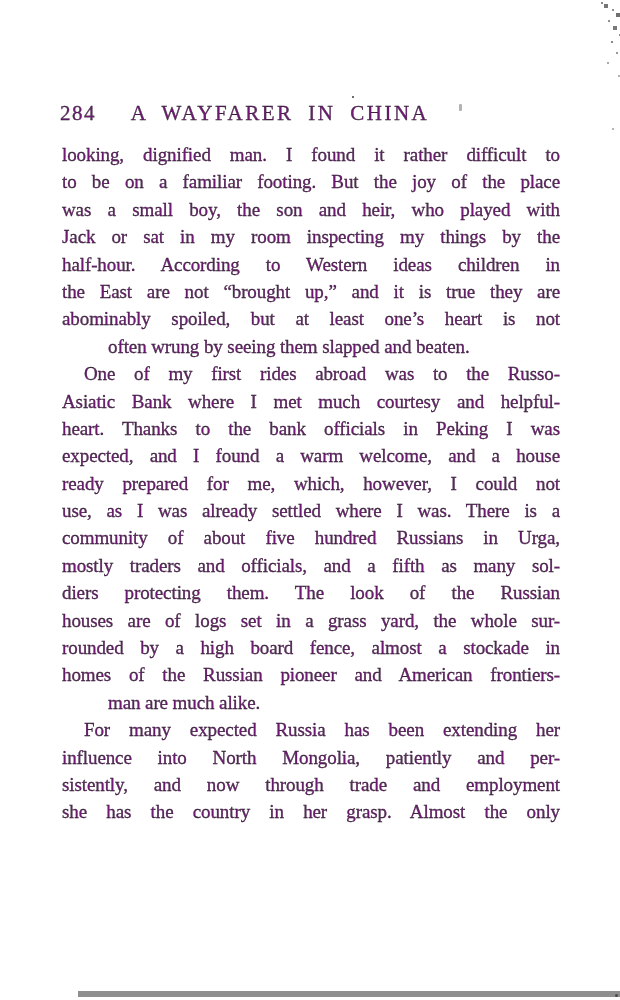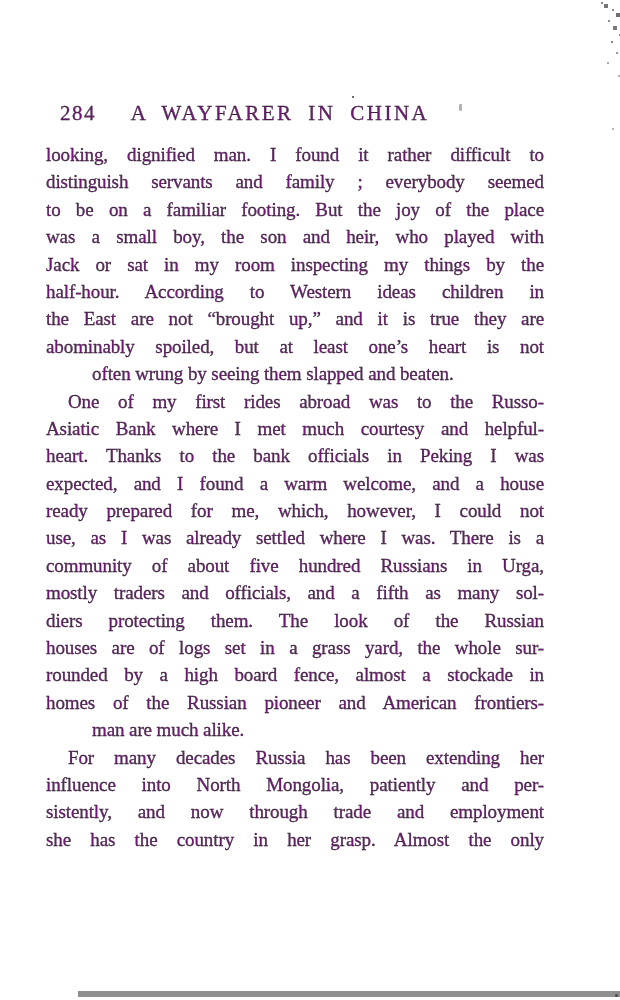--- a/index.html
+++ b/index.html
@@ -39,21 +39,21 @@
     left: 459px;
     top: 104px;
     width: 3px;
     height: 7px;
     background: #8a8a8a;
     opacity: 0.65;
     border-radius: 1px;
   }
   .text-block {
     position: absolute;
-    left: 46px;
+    left: 62px;
     top: 141px;
     width: 498px;
   }
   .line {
     font-size: 19px;
     line-height: 27.4px;
     height: 27.4px;
     letter-spacing: -0.1px;
     text-align: justify;
     text-align-last: justify;
@@ -114,42 +114,41 @@
 <div class="page">
 
   <span class="page-num">284</span>
 
   <span class="running-title">A WAYFARER IN CHINA</span>
 
   <span class="title-mark"></span>
 
   <main class="text-block" id="text-block">
       <div class="line">looking, dignified man. I found it rather difficult to</div>
-      <div class="line">distinguish servants and family ; everybody seemed</div>
       <div class="line">to be on a familiar footing. But the joy of the place</div>
       <div class="line">was a small boy, the son and heir, who played with</div>
       <div class="line">Jack or sat in my room inspecting my things by the</div>
       <div class="line">half-hour. According to Western ideas children in</div>
       <div class="line">the East are not “brought up,” and it is true they are</div>
       <div class="line">abominably spoiled, but at least one’s heart is not</div>
       <div class="line no-justify">often wrung by seeing them slapped and beaten.</div>
       <div class="line indent">One of my first rides abroad was to the Russo-</div>
       <div class="line">Asiatic Bank where I met much courtesy and helpful-</div>
       <div class="line">heart. Thanks to the bank officials in Peking I was</div>
       <div class="line">expected, and I found a warm welcome, and a house</div>
       <div class="line">ready prepared for me, which, however, I could not</div>
       <div class="line">use, as I was already settled where I was. There is a</div>
       <div class="line">community of about five hundred Russians in Urga,</div>
       <div class="line">mostly traders and officials, and a fifth as many sol-</div>
       <div class="line">diers protecting them. The look of the Russian</div>
       <div class="line">houses are of logs set in a grass yard, the whole sur-</div>
       <div class="line">rounded by a high board fence, almost a stockade in</div>
       <div class="line">homes of the Russian pioneer and American frontiers-</div>
       <div class="line no-justify">man are much alike.</div>
-      <div class="line indent">For many decades Russia has been extending her</div>
+      <div class="line indent">For many expected Russia has been extending her</div>
       <div class="line">influence into North Mongolia, patiently and per-</div>
       <div class="line">sistently, and now through trade and employment</div>
       <div class="line">she has the country in her grasp. Almost the only</div>
     </main>
 
   <div class="speckles"></div>
   <div class="edge-bar"></div>
   <div class="speck-bottom"></div>
 
 </div>

